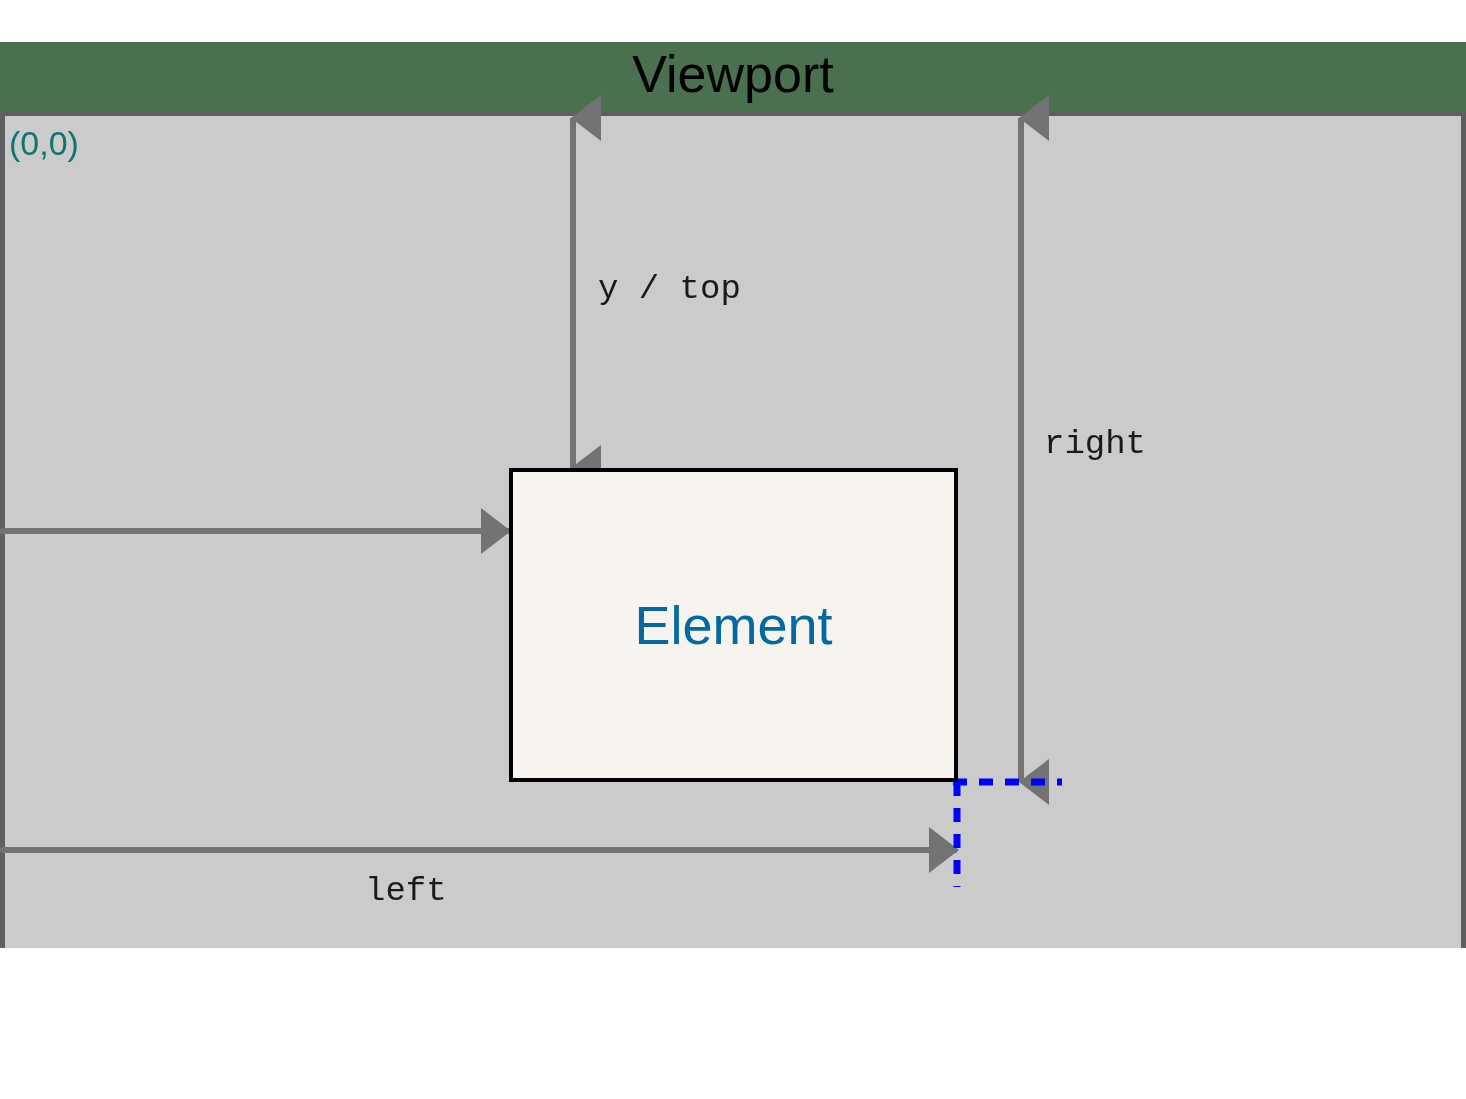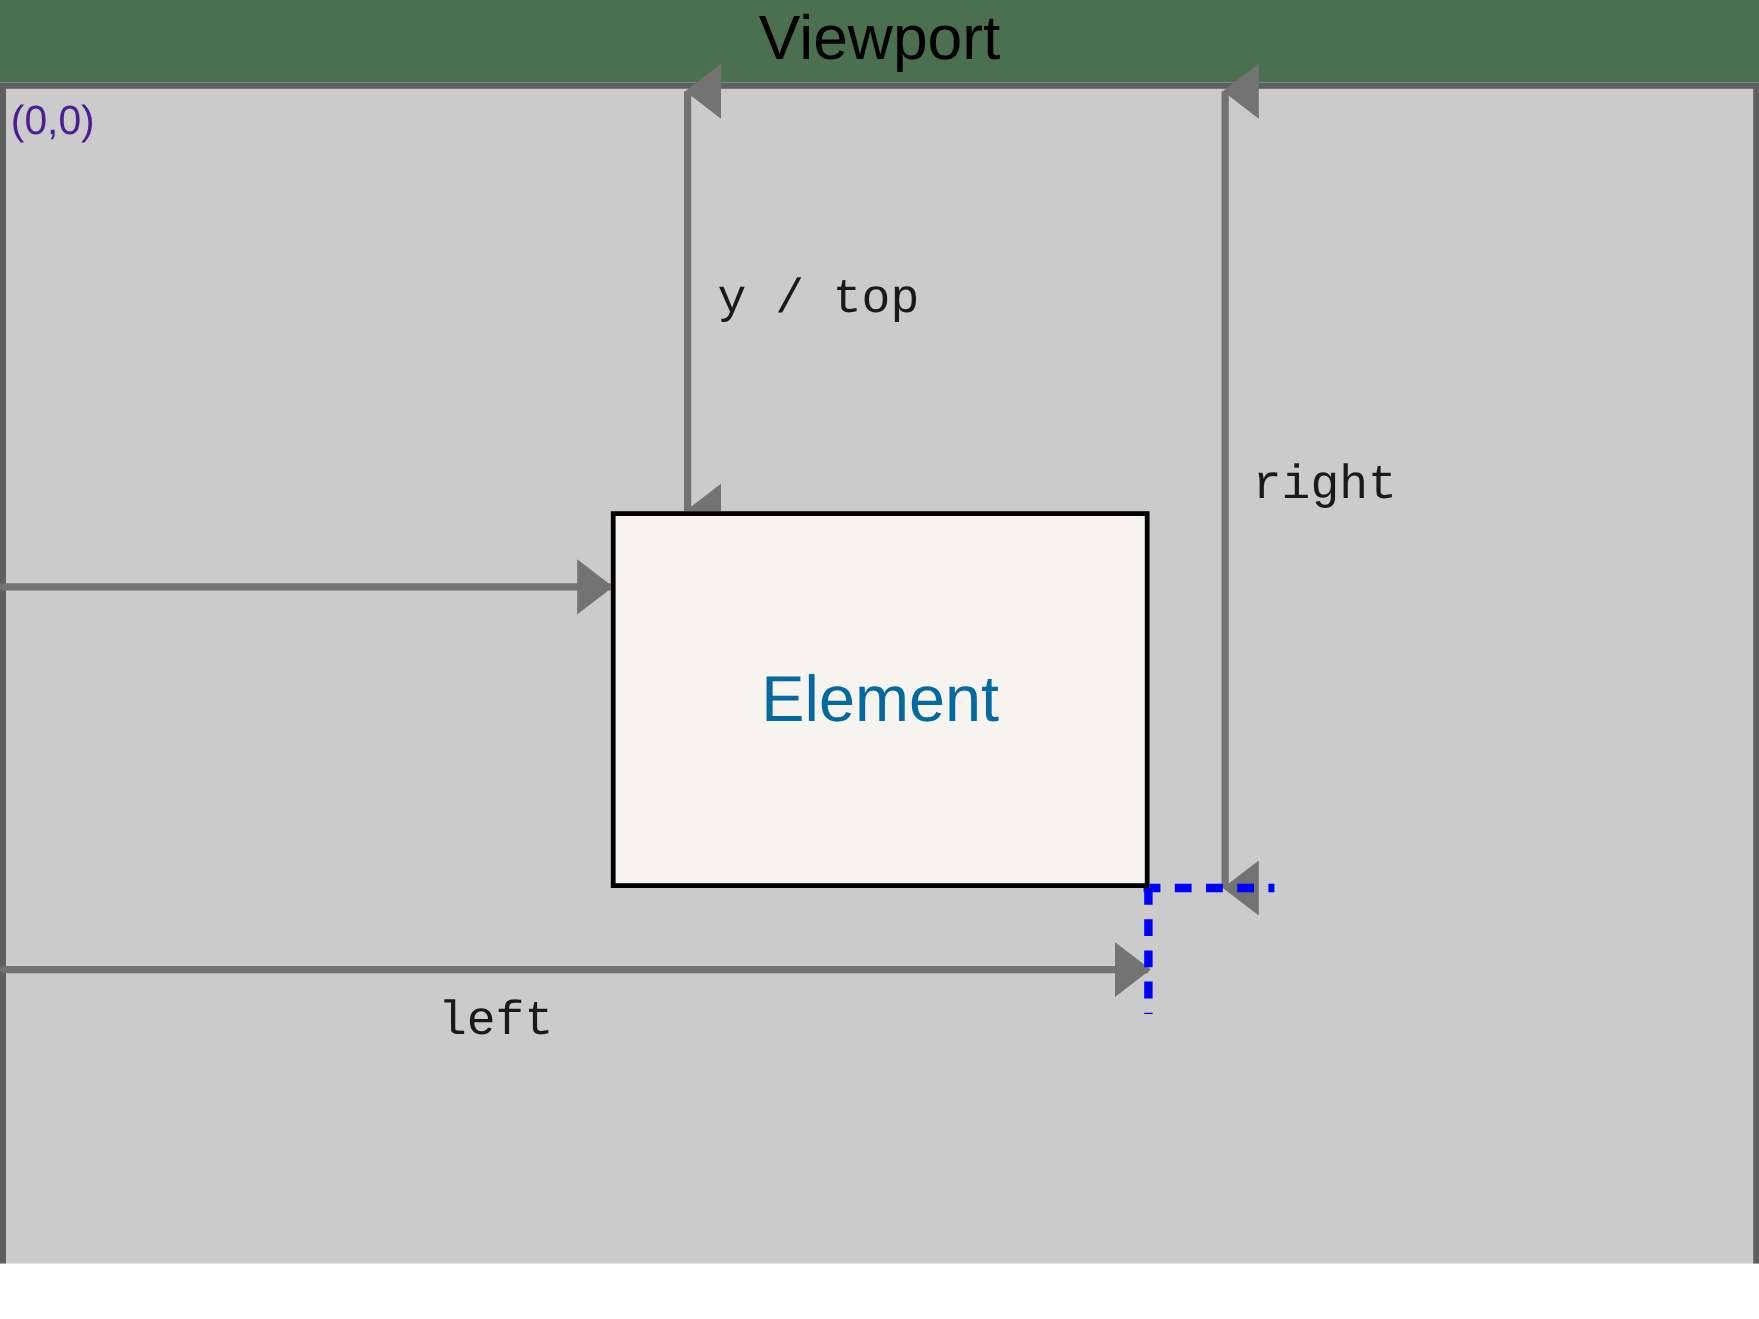--- a/index.html
+++ b/index.html
@@ -3,23 +3,24 @@
 <meta charset="utf-8">
 <style>
   html, body {
     margin: 0;
     padding: 0;
     background: #ffffff;
   }
   #stage {
     position: relative;
     width: 1466px;
-    height: 1053px;
+    height: 906px;
     overflow: hidden;
     font-family: "Liberation Sans", sans-serif;
+    margin-top: 42px;
   }
   #header-bar {
     position: absolute;
     left: 0;
     top: 0;
     width: 1466px;
     height: 69px;
     background: #4a7050;
   }
   #viewport-title {
@@ -47,21 +48,21 @@
     border-top: 5px solid #5e6060;
     border-right: 5px solid #5e6060;
     border-bottom: 5px solid #5e6060;
     border-left: 5px solid #5e6060;
   }
   #origin-label {
     position: absolute;
     left: 9px;
     top: 82px;
     font-size: 34px;
-    color: #4c1d95;
+    color: #0f766e;
     font-family: "Liberation Sans", sans-serif;
     white-space: nowrap;
   }
   #svg-layer {
     position: absolute;
     left: 0;
     top: 0;
     width: 1466px;
     height: 1099px;
   }
@@ -85,21 +86,21 @@
     align-items: center;
     justify-content: center;
     font-size: 54px;
     color: #0369a1;
     font-family: "Liberation Sans", sans-serif;
     white-space: nowrap;
   }
   .dim-label {
     position: absolute;
     font-family: "Liberation Mono", monospace;
-    font-size: 40px;
+    font-size: 34px;
     color: #1a1a1a;
     white-space: nowrap;
   }
   #label-y-top  { left: 598px; top: 228px; }
   #label-x-left { left: 160px; top: 516px; }
   #label-bottom { left: 1044px; top: 383px; }
   #label-right  { left: 365px; top: 830px; }
 </style>
 </head>
 <body>

